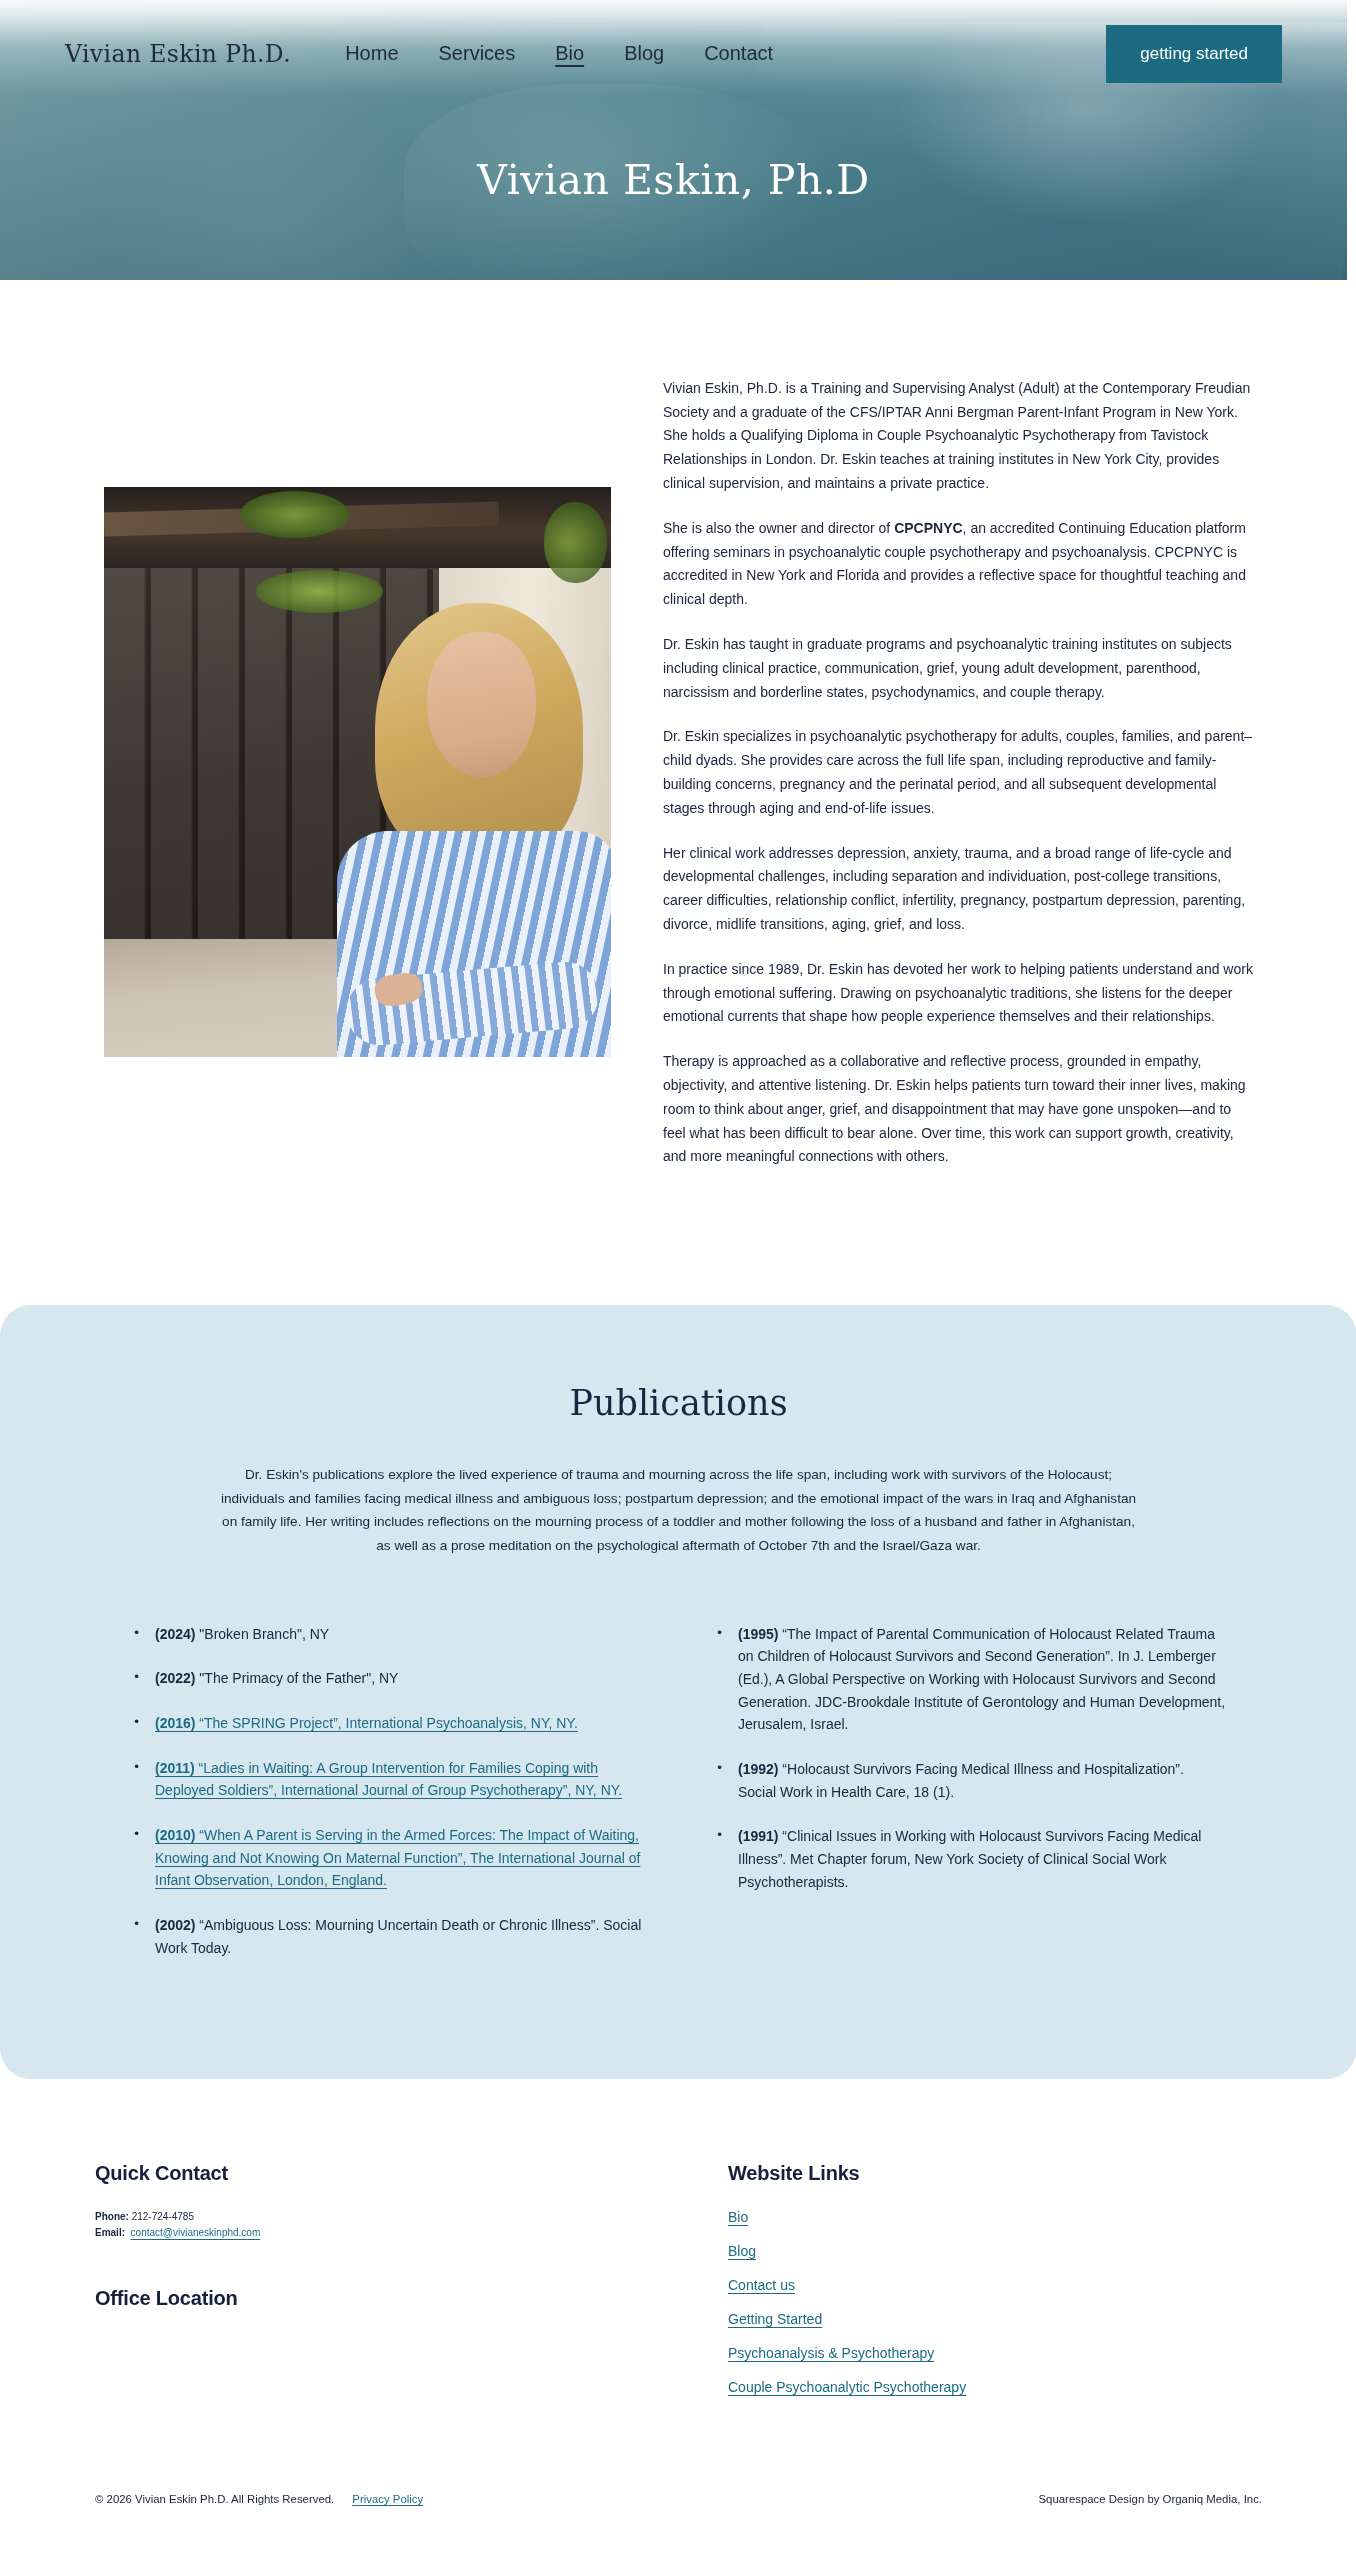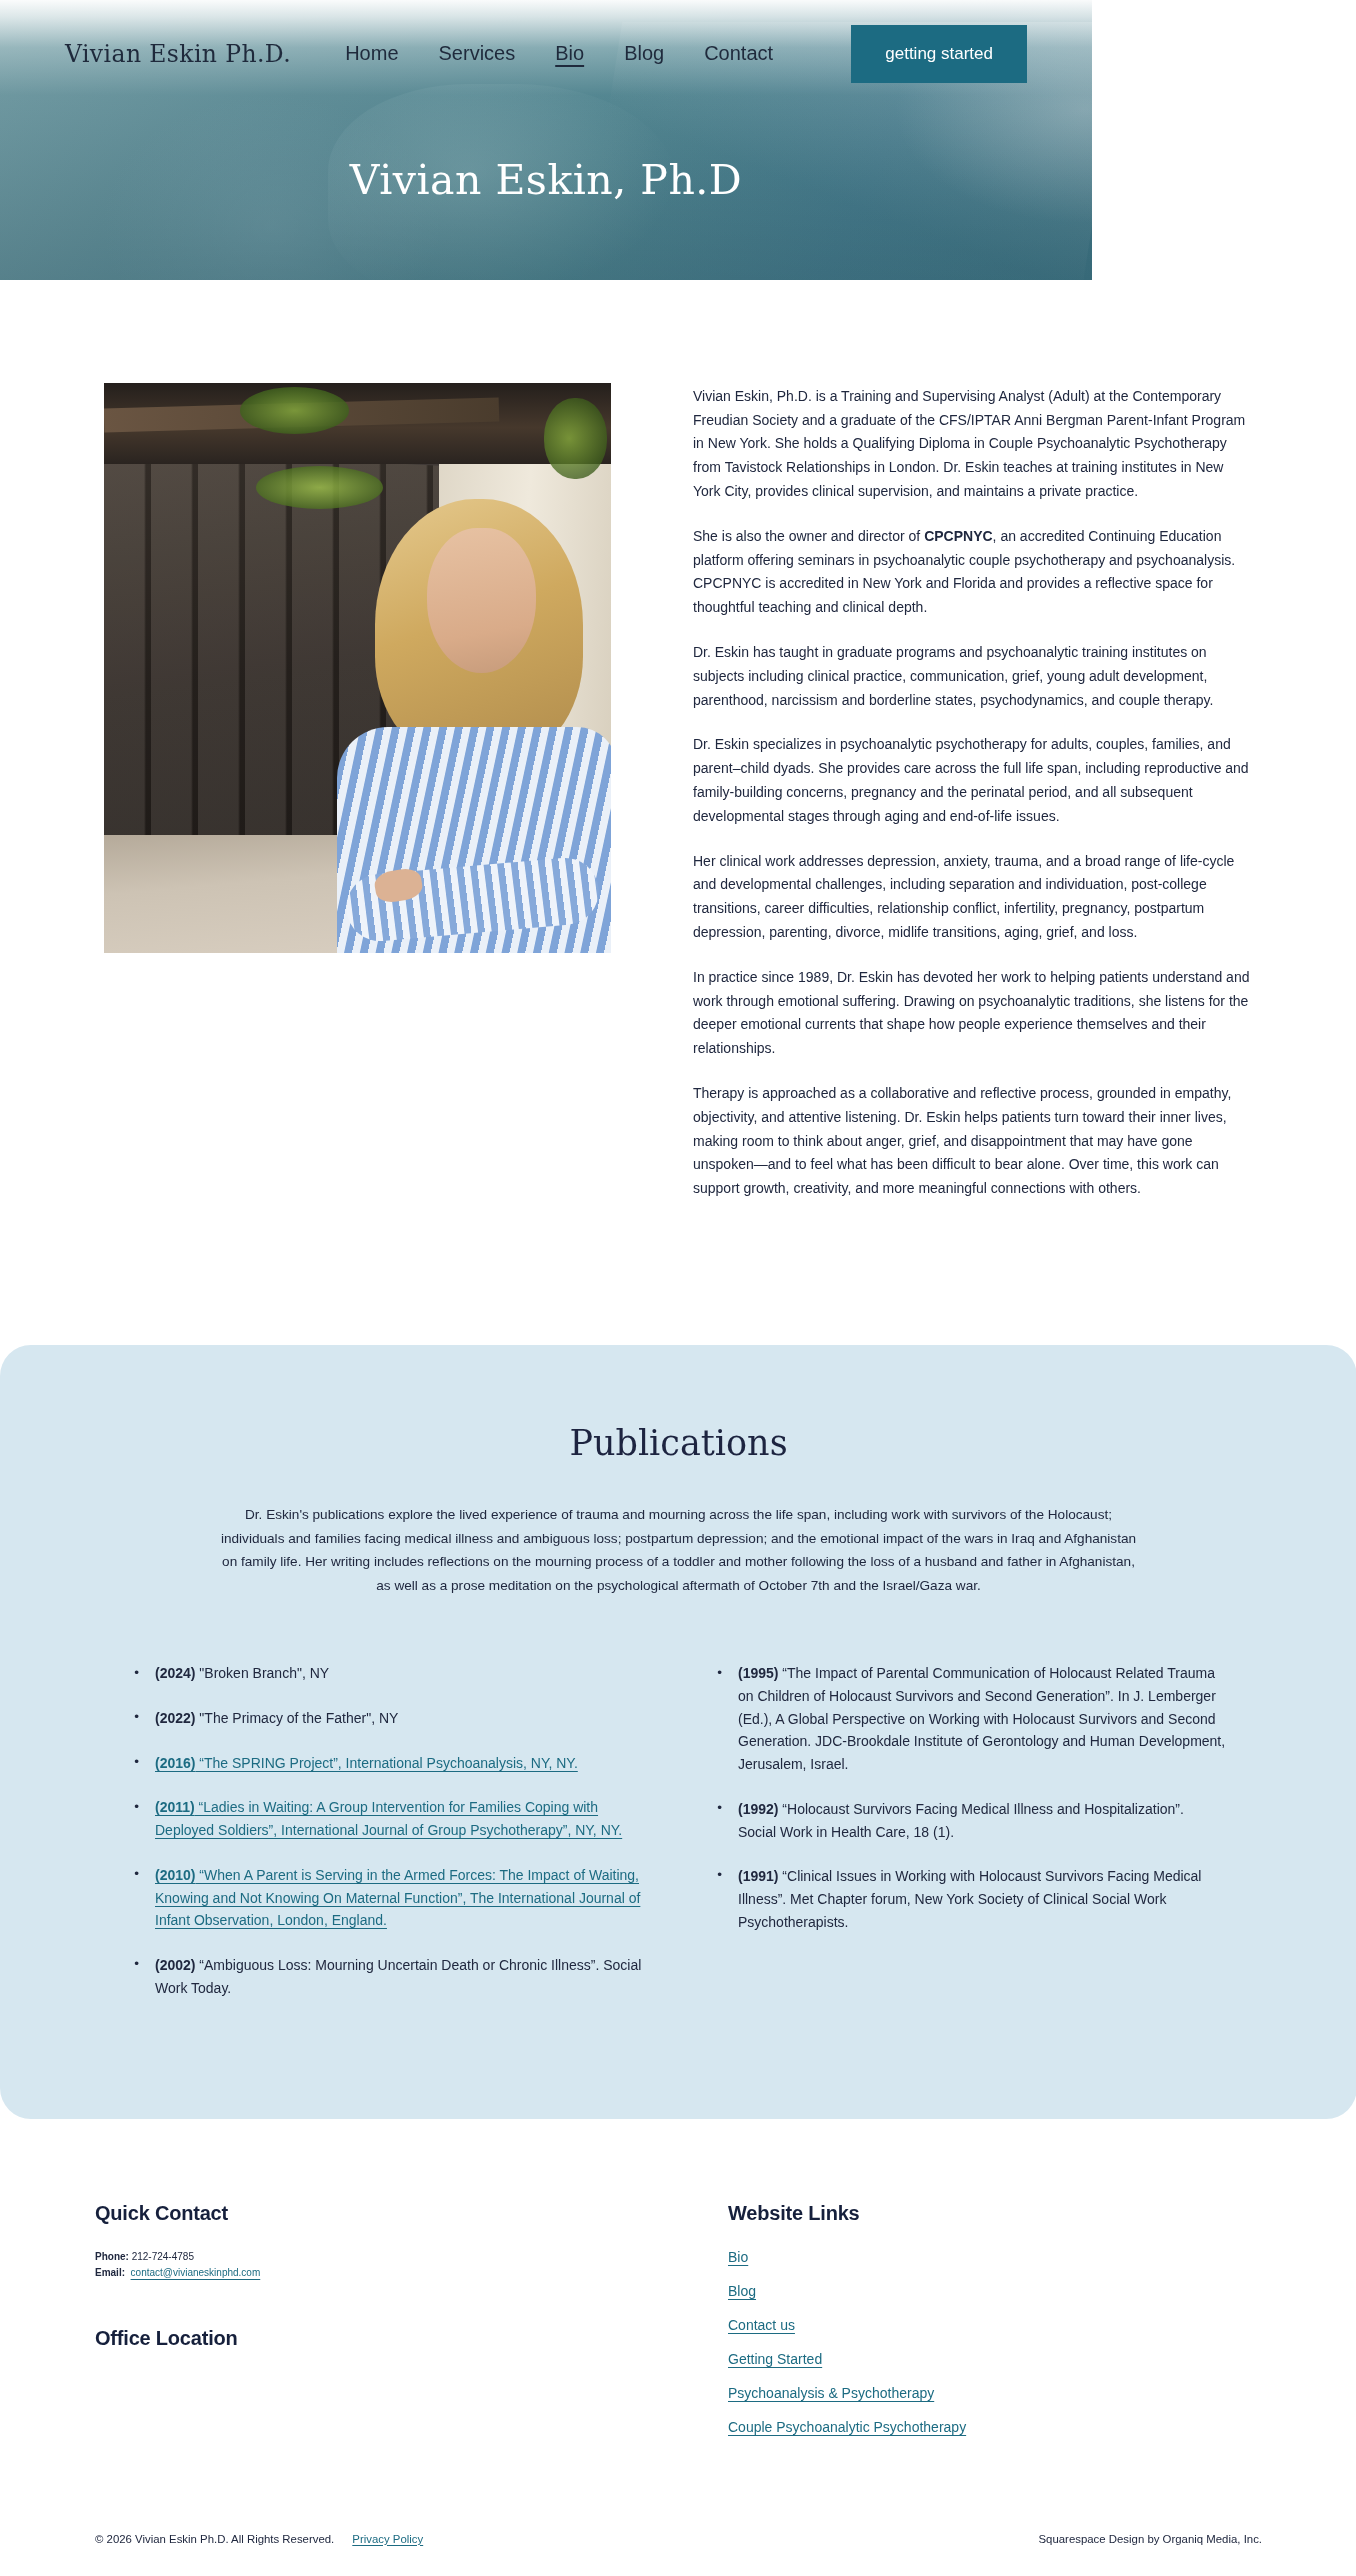--- a/index.html
+++ b/index.html
@@ -9,21 +9,21 @@
     background: #ffffff;
     font-family: "Liberation Sans", sans-serif;
     color: #1d2440;
   }
 
   body { width: 1357px; overflow-x: hidden; }
 
   
   .hero {
     position: relative;
-    width: 1092px;
+    width: 1347px;
     height: 280px;
     overflow: hidden;
     background: #3b82f6;
   }
   .hero-photo {
     position: absolute;
     inset: 0;
     background:
       radial-gradient(ellipse 271px 163px at 1085px 109px, rgba(190,205,210,0.45), rgba(0,0,0,0) 70%),
       radial-gradient(ellipse 235px 181px at 271px 226px, rgba(120,160,170,0.5), rgba(0,0,0,0) 72%),
@@ -116,24 +116,24 @@
     z-index: 4;
   }
 
   
   .bio-section {
     background: #ffffff;
     padding: 95px 0 136px 0;
   }
   .bio-wrap {
     width: 1149px;
-    margin: 8px auto;
+    margin: 0 auto;
     display: flex;
-    gap: 82px;
-    align-items: flex-start;
+    gap: 52px;
+    align-items: center;
   }
   .bio-photo-col { width: 507px; flex: 0 0 507px; }
   .portrait {
     width: 507px;
     height: 570px;
     position: relative;
     overflow: hidden;
     background: linear-gradient(160deg, #4a4340 0%, #3a3431 40%, #6b625a 100%);
   }
   .p-pergola {

